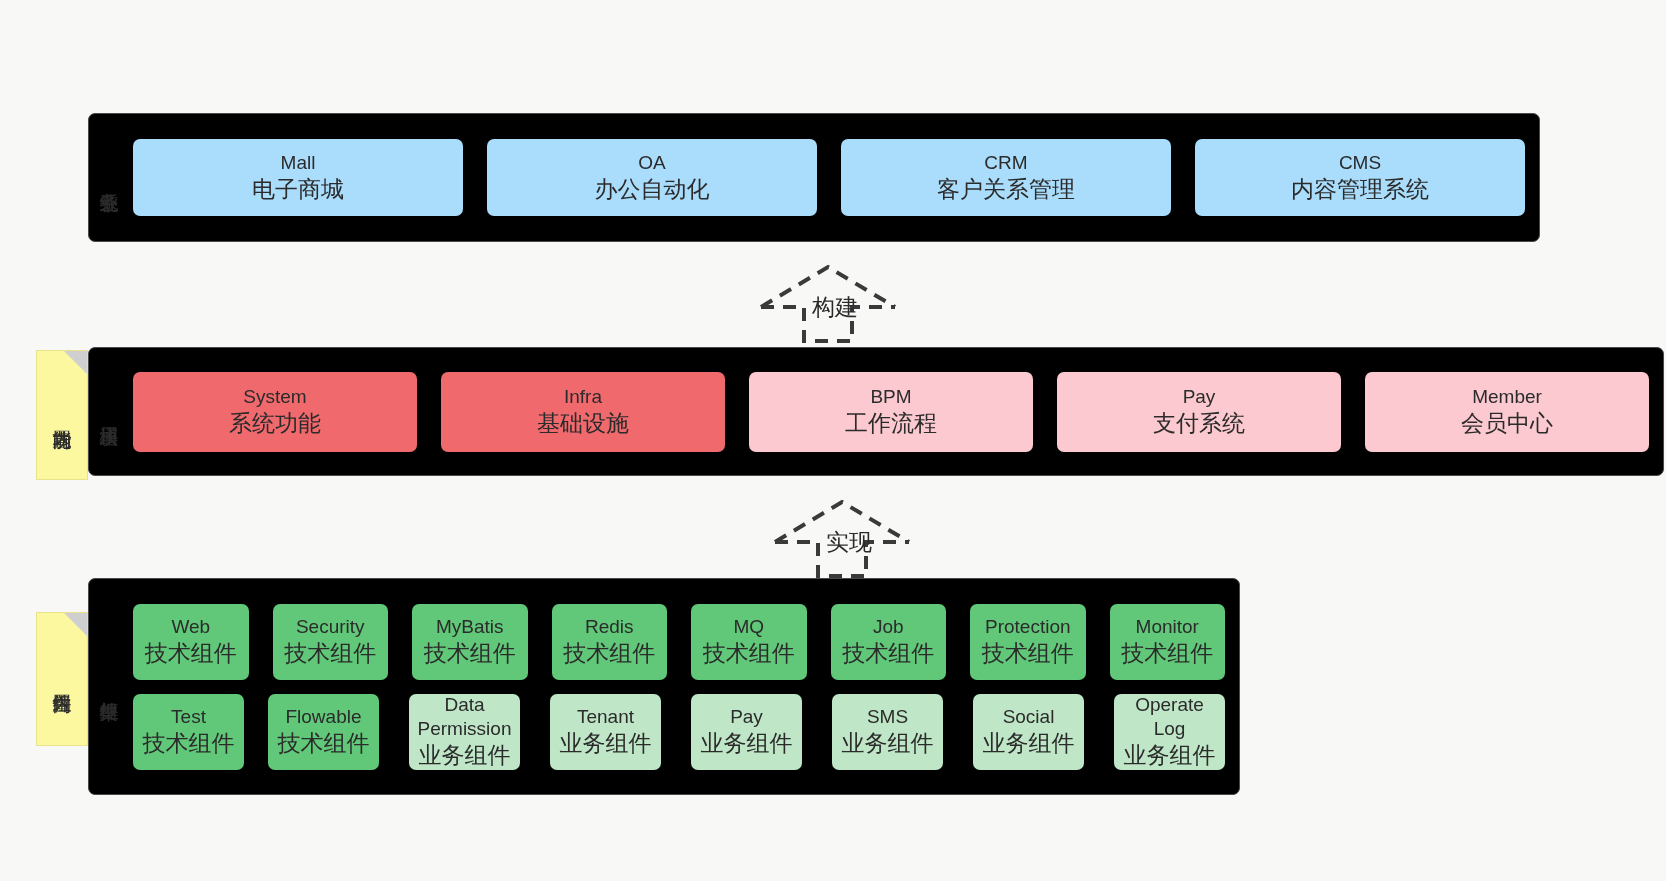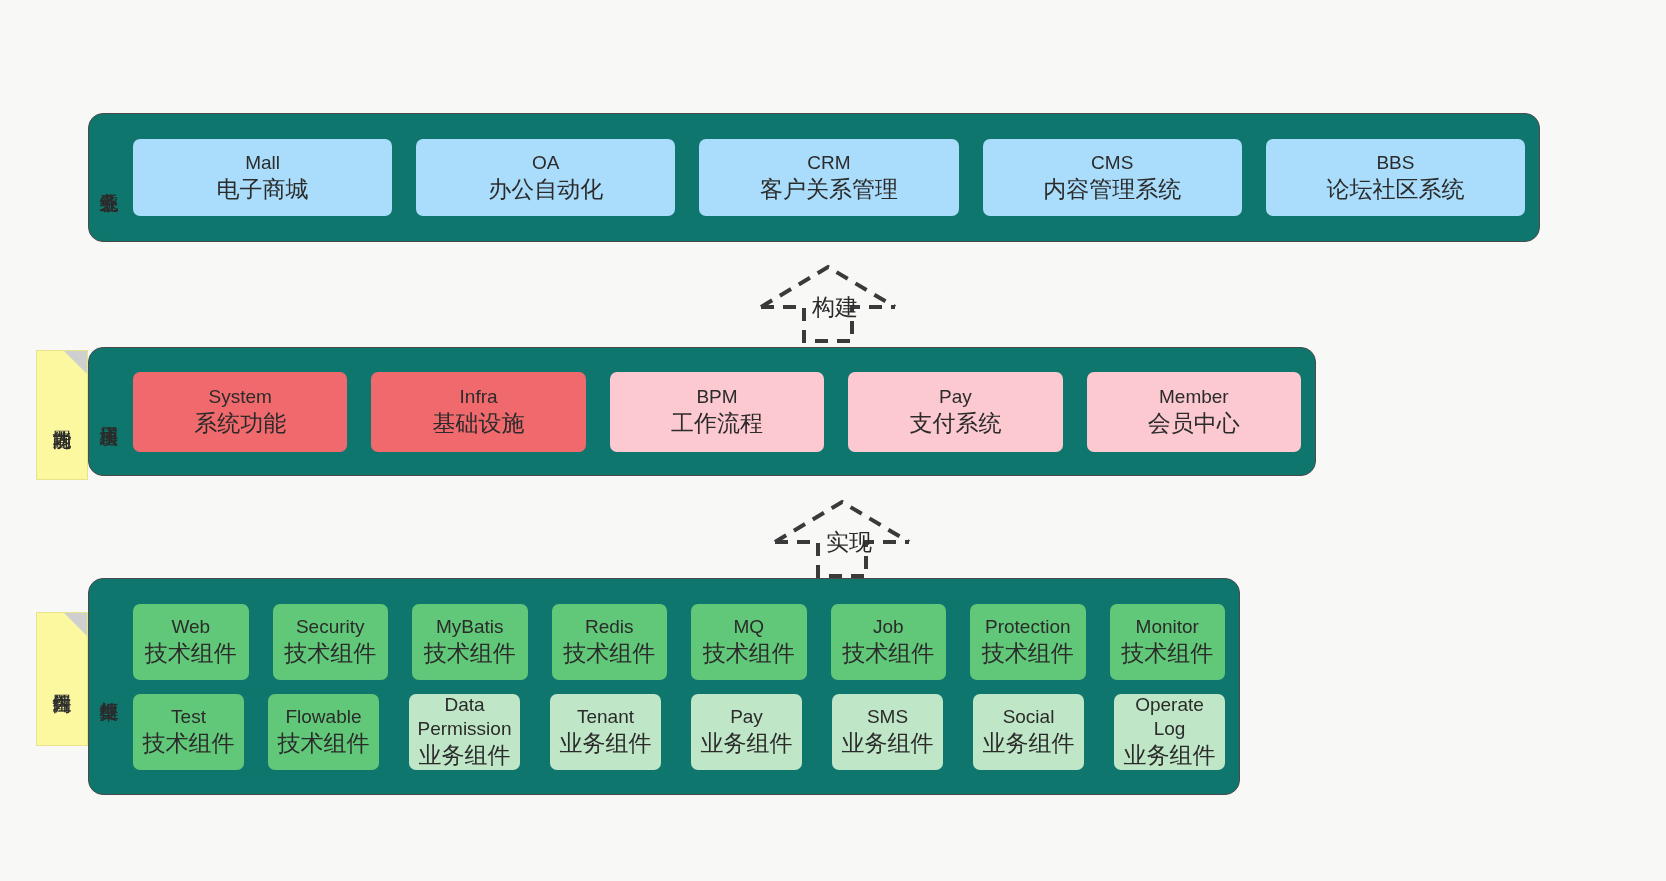--- a/index.html
+++ b/index.html
@@ -19,23 +19,23 @@
 
   #canvas {
     position: relative;
     width: 1666px;
     height: 881px;
   }
 
   
   .layer {
     position: absolute;
-    background: #0f766e;
+    background: #000000;
     border: 1.6px solid #4a4a4a;
-    border-radius: 15px;
+    border-radius: 7px;
     box-sizing: border-box;
     display: flex;
     align-items: stretch;
   }
 
   
   .layer-title {
     width: 40px;
     flex: 0 0 40px;
     display: flex;
@@ -158,42 +158,38 @@
           <span class="cn">办公自动化</span>
         </div>
         <div class="box h-tall c-blue">
           <span class="en">CRM</span>
           <span class="cn">客户关系管理</span>
         </div>
         <div class="box h-tall c-blue">
           <span class="en">CMS</span>
           <span class="cn">内容管理系统</span>
         </div>
-        <div class="box h-tall c-blue">
-          <span class="en">BBS</span>
-          <span class="cn">论坛社区系统</span>
-        </div>
       </div>
     </div>
   </div>
 
   <div class="uml-arrow" id="arrow-build" style="left:758px; top:262px;">
     <svg width="140" height="82" viewBox="0 0 140 82">
       <path d="M 3 45 L 70 5 L 137 45" fill="none" stroke="#3a3a3a" stroke-width="4" stroke-dasharray="13,9" stroke-linecap="butt"></path>
       <path d="M 3 45 L 46 45 L 46 79 L 94 79 L 94 45 L 137 45" fill="none" stroke="#3a3a3a" stroke-width="4" stroke-dasharray="13,9" stroke-linecap="butt"></path>
     </svg>
   </div>
   <div class="uml-label" style="left:812px; top:292px;">构建</div>
 
   <div class="sticky" style="left:36px; top:350px; height:130px;">
     <span class="fold"></span>
     <span>内置功能</span>
   </div>
 
-  <div class="layer" id="layer-common" style="left:88px; top:347px; width:1228px; height:129px;">
+  <div class="layer" id="layer-common" style="left:88px; top:347px; width:1576px; height:129px;">
     <div class="layer-title">通用模块</div>
     <div class="layer-body">
       <div class="row">
         <div class="box h-mid c-red">
           <span class="en">System</span>
           <span class="cn">系统功能</span>
         </div>
         <div class="box h-mid c-red">
           <span class="en">Infra</span>
           <span class="cn">基础设施</span>

